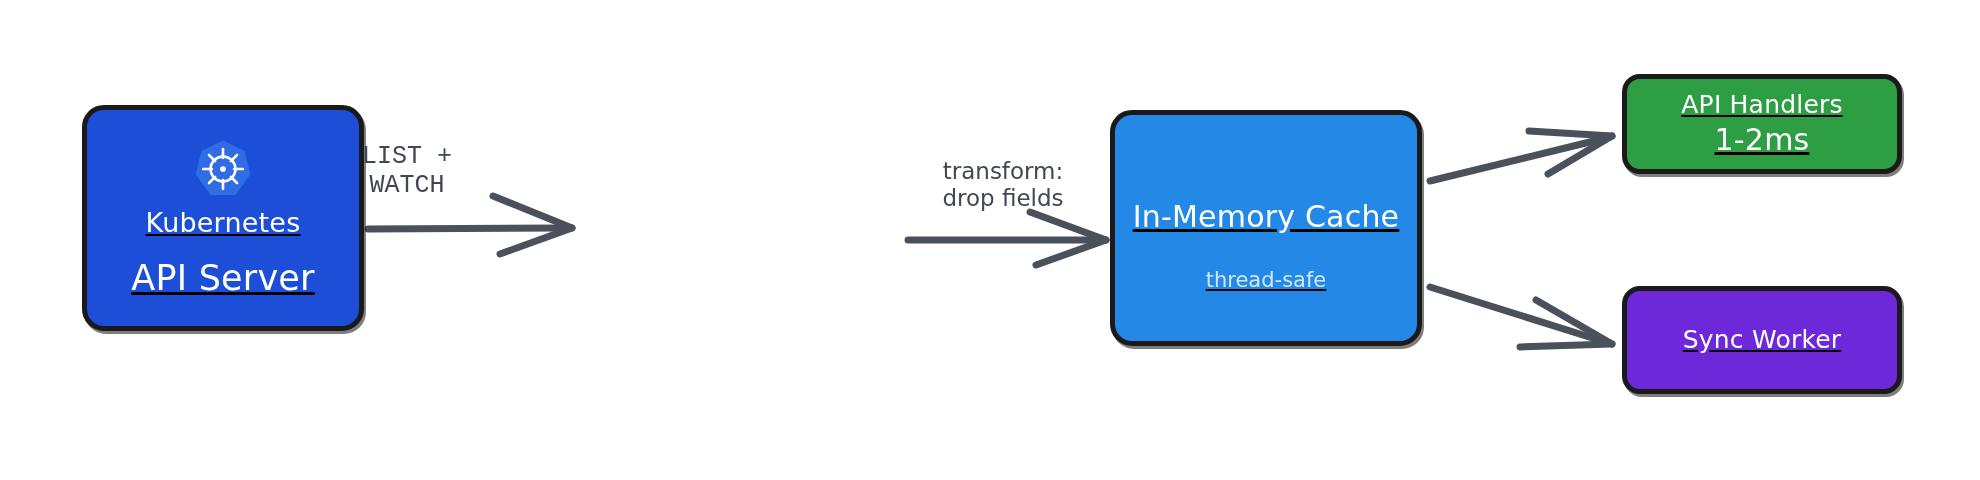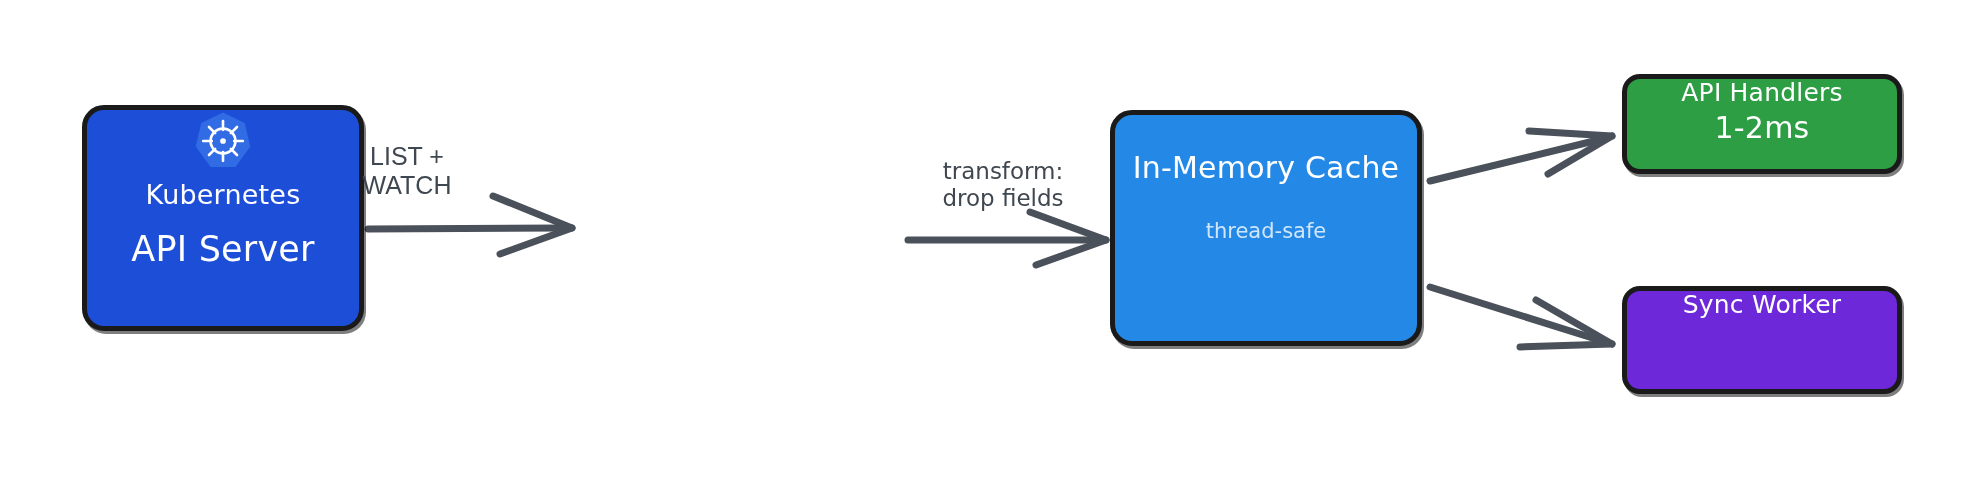--- a/index.html
+++ b/index.html
@@ -4,38 +4,38 @@
 <style>
   html,body{margin:0;padding:0;background:#ffffff;}
   body{width:1980px;height:480px;overflow:hidden;
        font-family:"DejaVu Sans", sans-serif;}
   #stage{position:relative;width:1980px;height:480px;background:#ffffff;}
 
   svg.layer{position:absolute;left:0;top:0;width:1980px;height:480px;overflow:visible;}
   svg.edges{z-index:1;}
 
   .node{position:absolute;z-index:3;display:flex;flex-direction:column;
-        align-items:center;justify-content:flex-start;
+        align-items:center;justify-content:center;
         box-sizing:border-box;text-align:center;
         border:5px solid #1a1a1a;border-radius:22px;
-        box-shadow:2px 3px 0 rgba(20,20,20,.55);}
+        box-shadow:2px 3px 0 rgba(20,20,20,.55);text-decoration:underline;}
   .node .title{color:#ffffff;font-family:"DejaVu Sans", sans-serif;
         font-weight:400;letter-spacing:.2px;line-height:1.12;}
   .node .sub{font-family:"DejaVu Sans", sans-serif;line-height:1.16;}
 
   .n-k8s{background:#1d4ed8;}
   .n-blue{background:#2489E6;}
   .n-green{background:#2E9E45;}
   .n-gray{background:#6d28d9;}
 
   .k8s-logo{width:62px;height:62px;margin-bottom:6px;}
 
   .edge-label{position:absolute;z-index:4;color:#3f4750;text-align:center;
         line-height:1.16;white-space:pre-line;}
-  .lbl-sans{font-family:Liberation Sans, sans-serif;font-size:25px;}
+  .lbl-sans{font-family:Liberation Mono, monospace;font-size:25px;}
   .lbl-hand{font-family:"DejaVu Sans", sans-serif;font-size:23px;}
 </style>
 </head>
 <body>
 
 <div id="stage">
 
   <svg class="layer edges" viewBox="0 0 1980 480">
     <g fill="none" stroke="#4A515A" stroke-width="7" stroke-linecap="round" stroke-linejoin="round">
 

